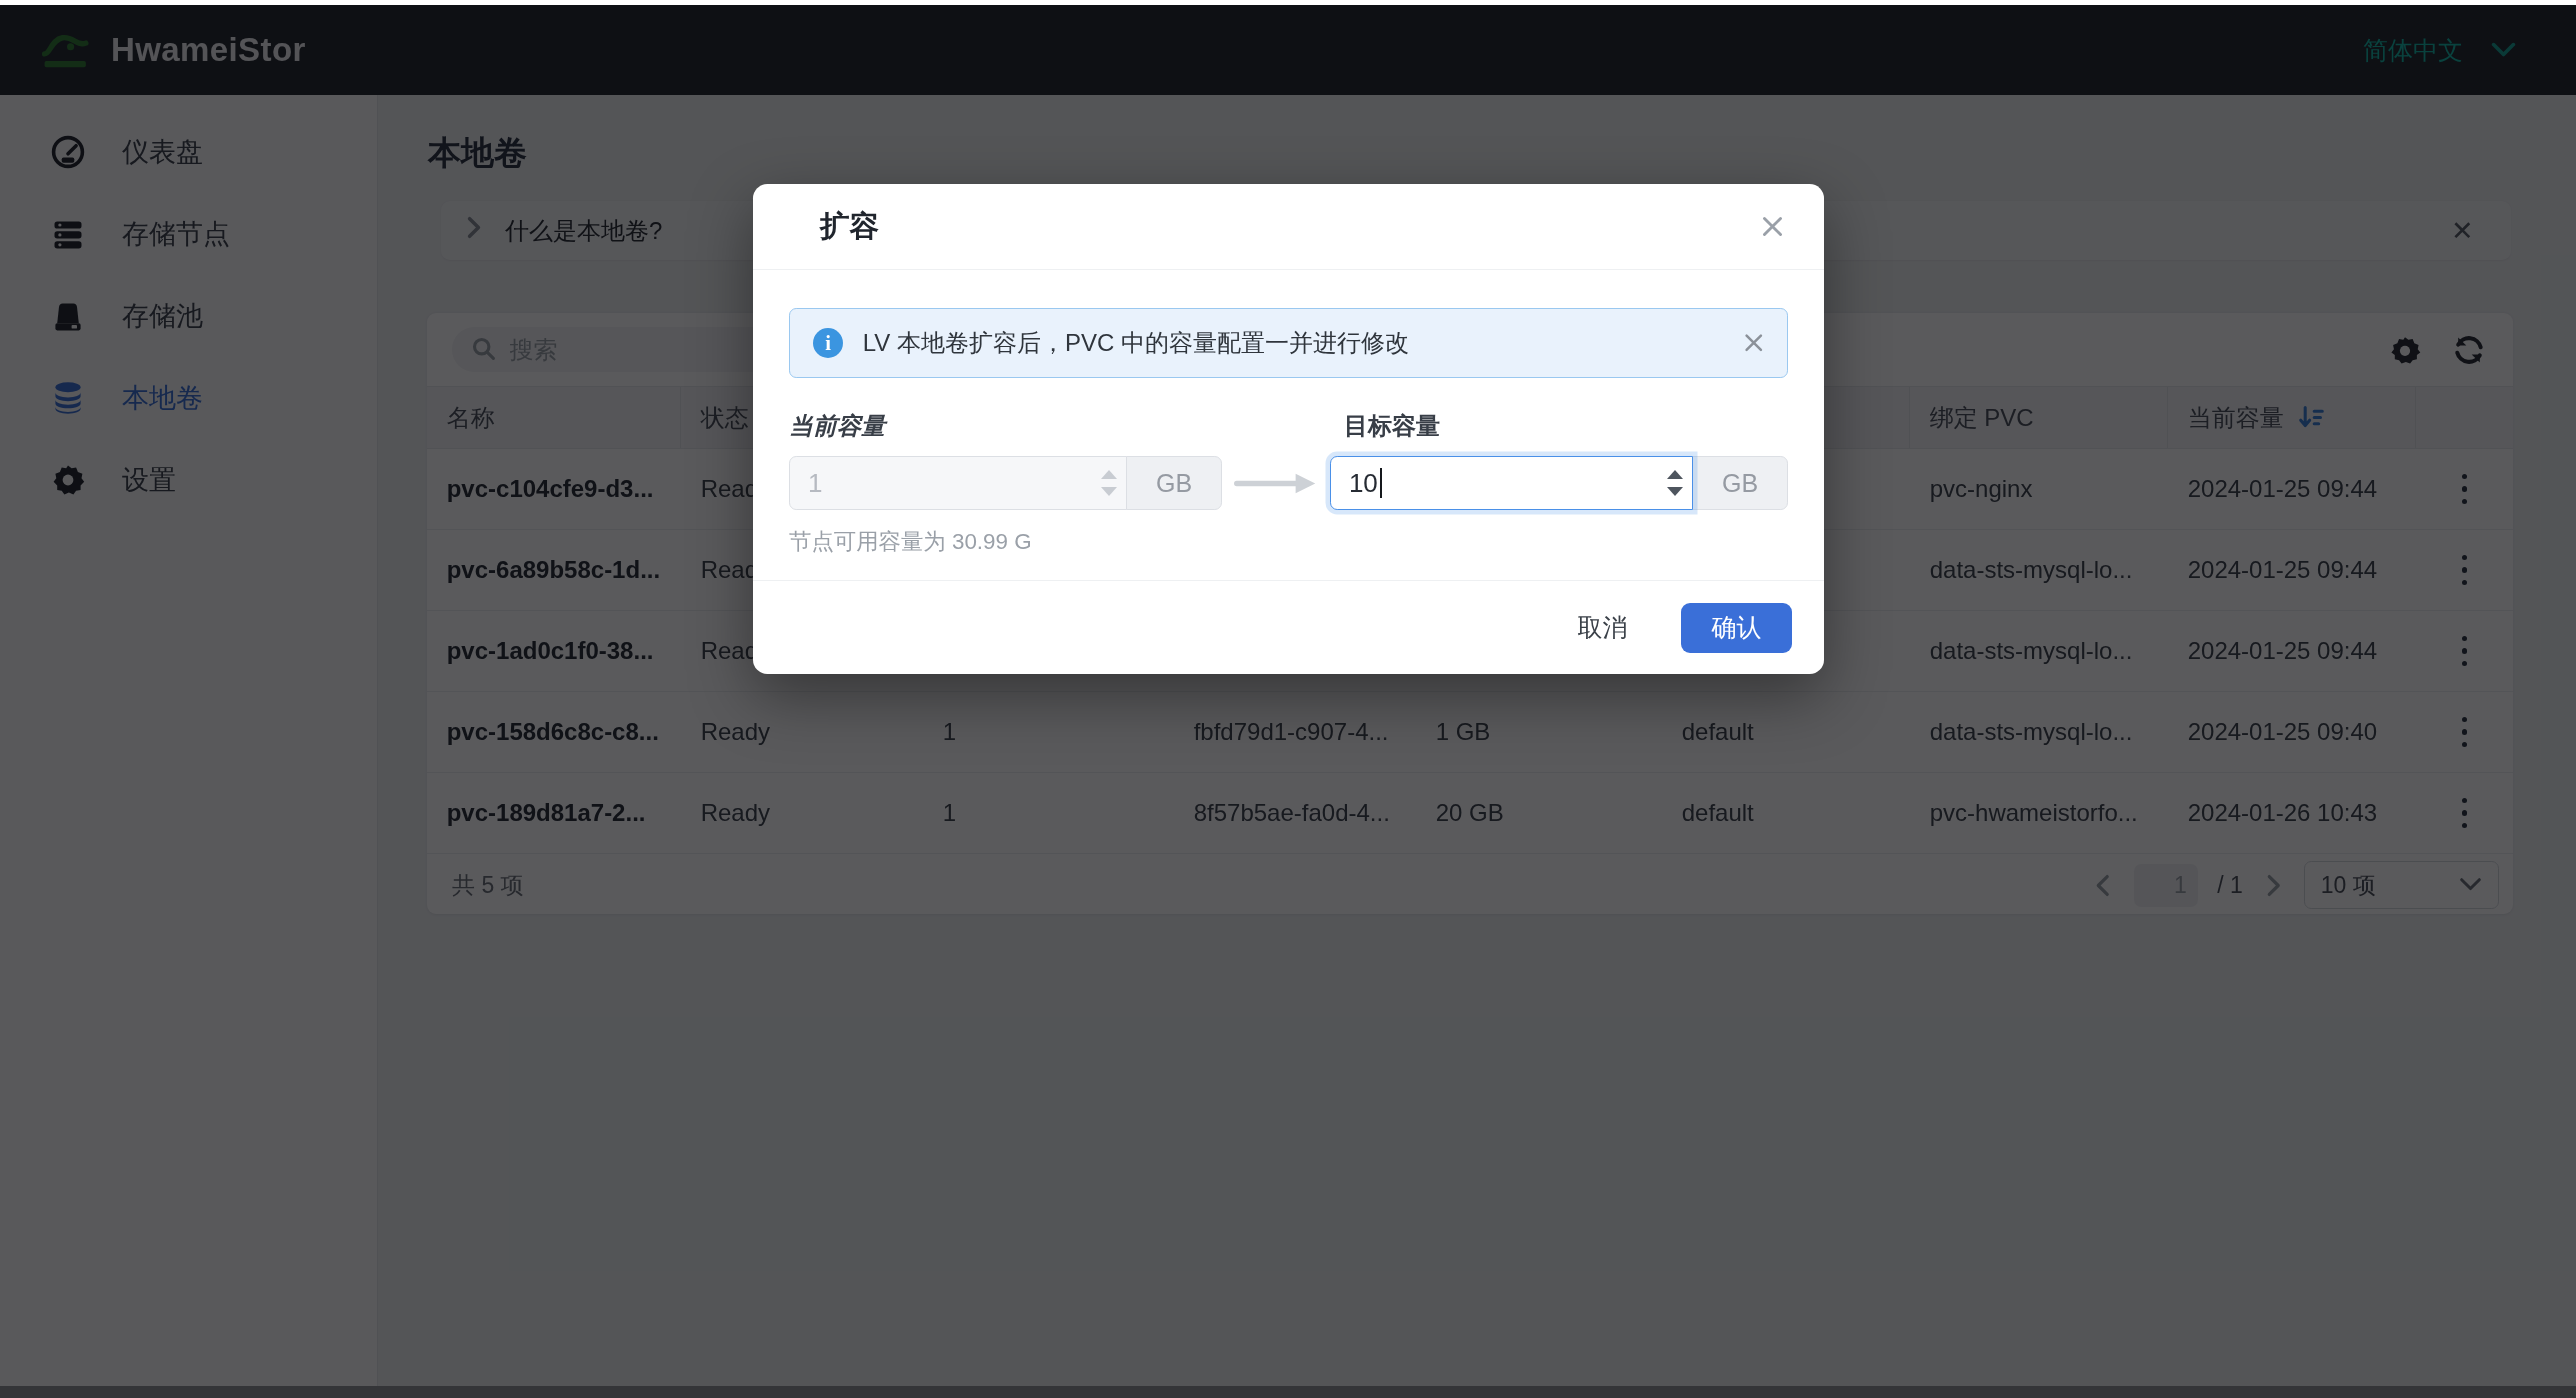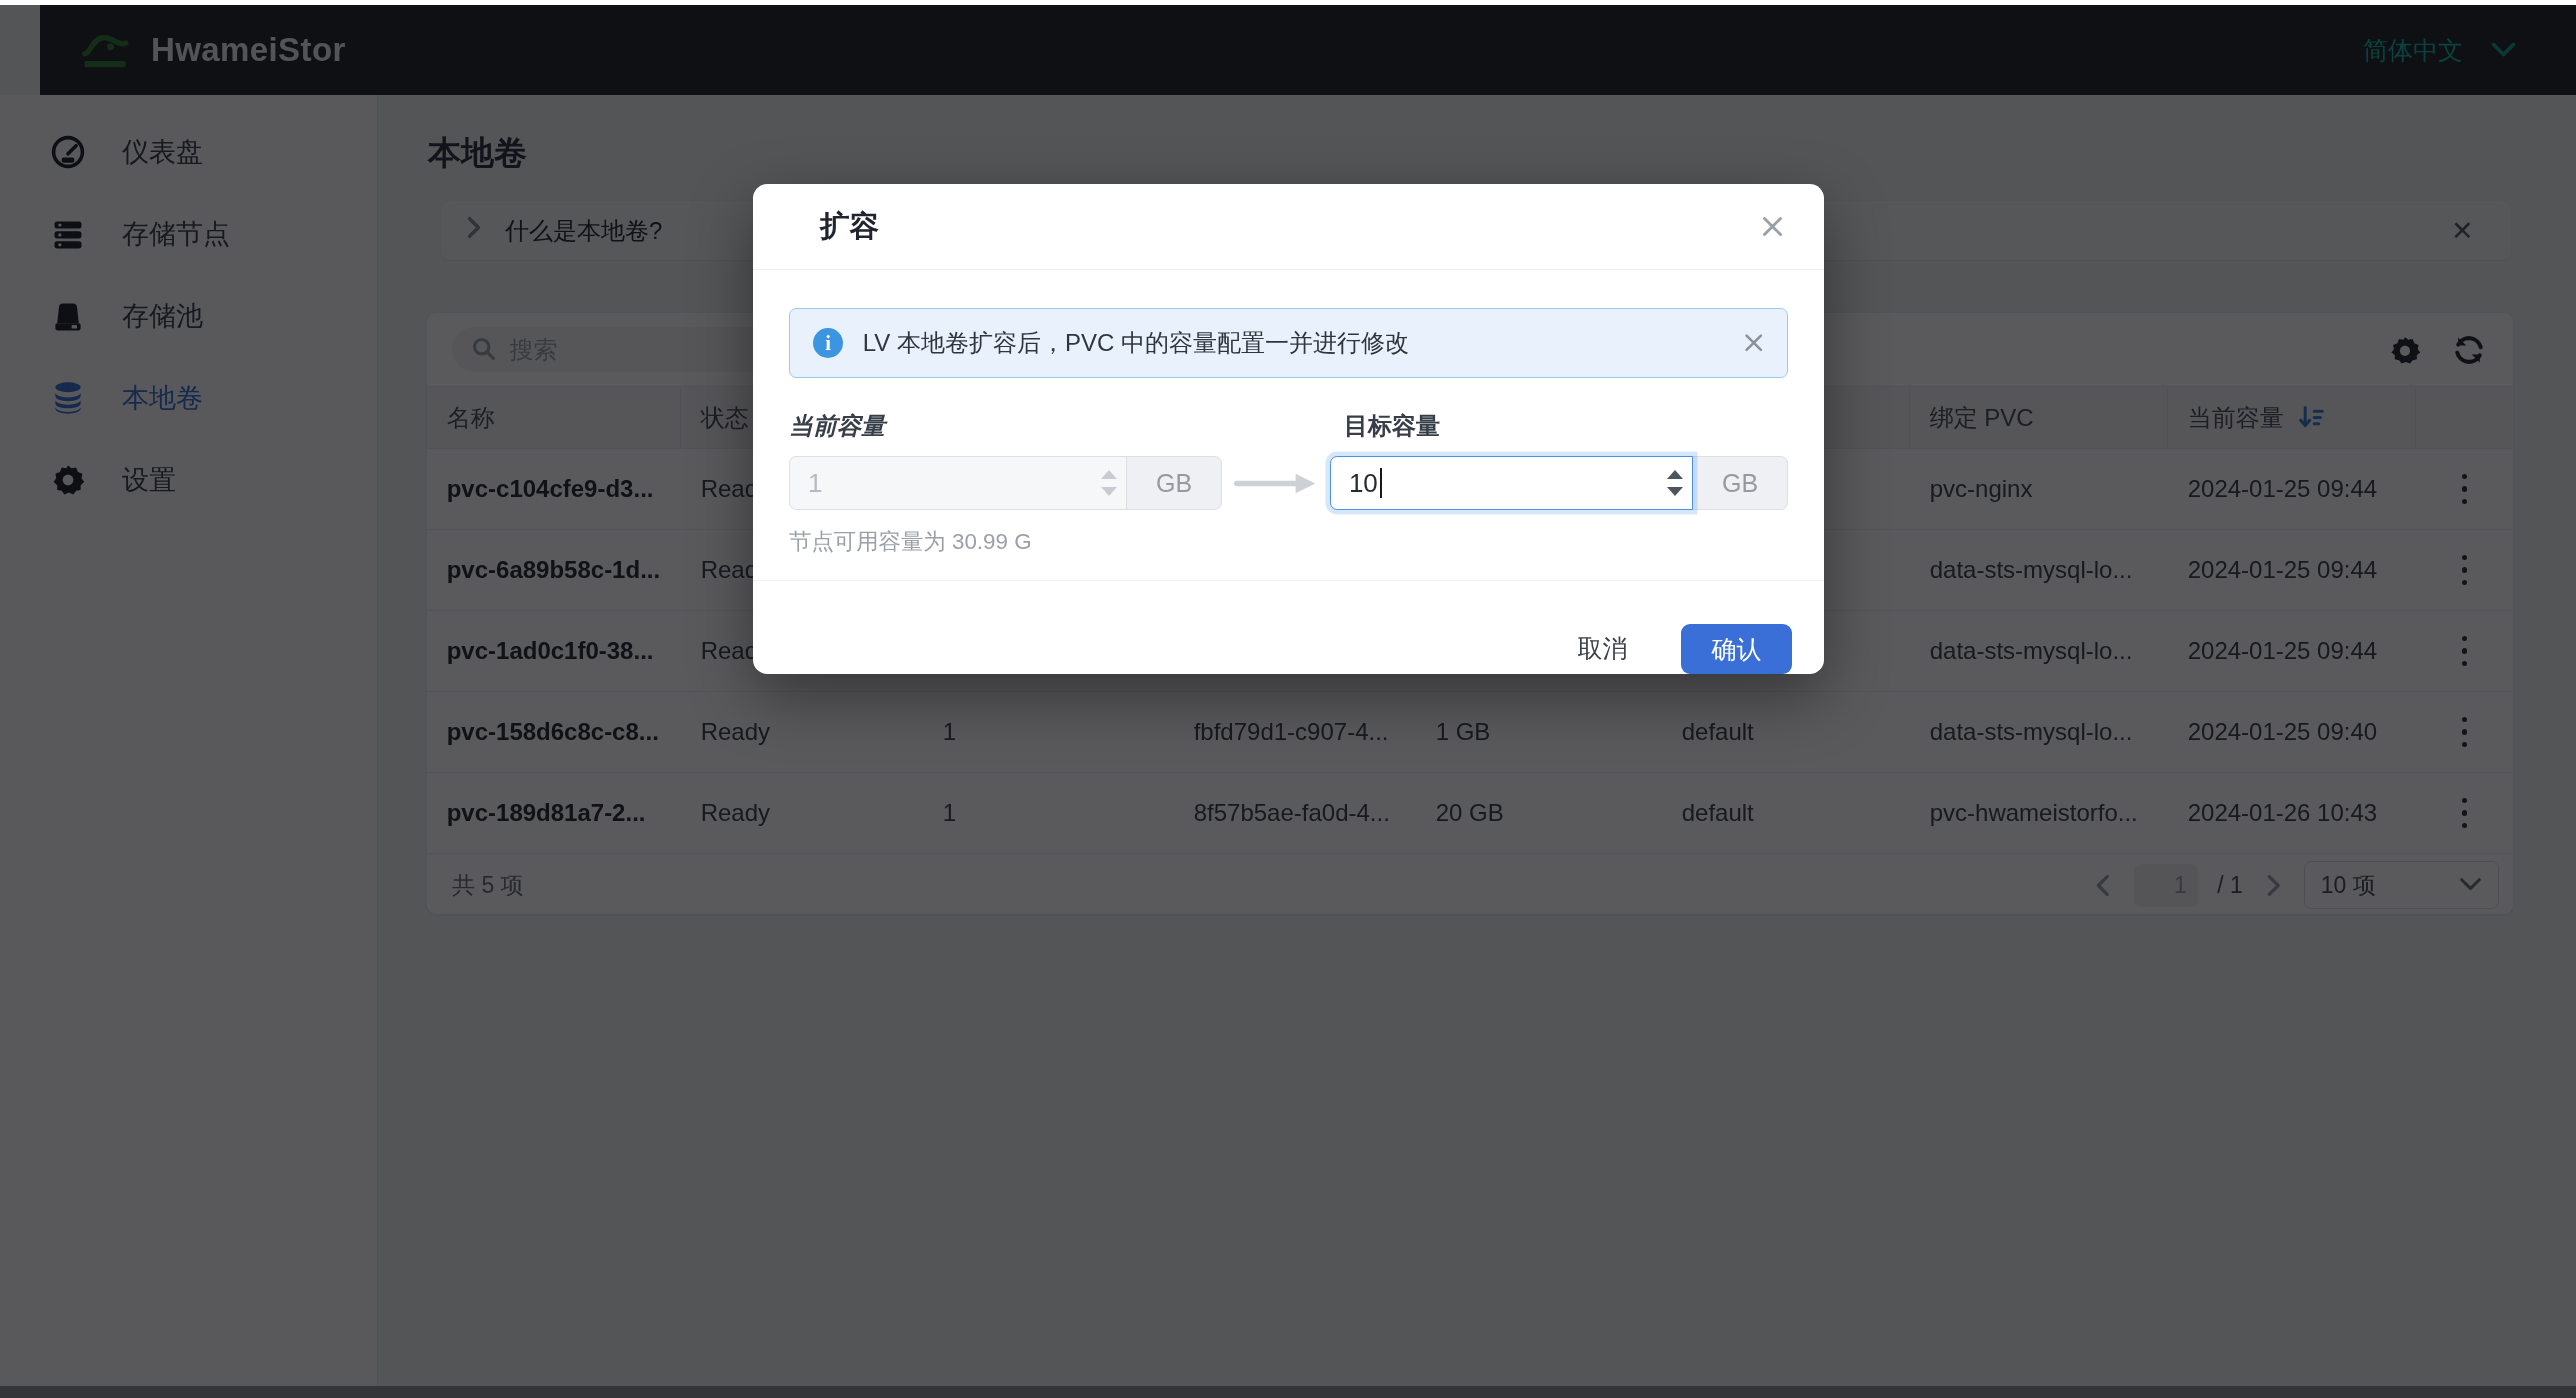--- a/index.html
+++ b/index.html
@@ -2,21 +2,21 @@
 <html style="font-size:14.3px"><head>
 <meta charset="utf-8">
 <style>
   * { margin:0; padding:0; box-sizing:border-box; }
   body { background:#dfe1e4; font-family:"Liberation Sans", sans-serif; }
   .screen { position:relative; width:2576px; height:1398px; background:#edeff1; overflow:hidden; }
 
   
   .topstrip { position:absolute; top:0; left:0; right:0; height:5.4px; background:#ffffff; z-index:40; }
   .appbar { position:absolute; top:5.4px; left:0; right:0; height:90px; background:#22262e;
-            display:flex; align-items:center; justify-content:space-between; padding:0 41px;margin-left:40px; }
+            display:flex; align-items:center; justify-content:space-between; padding:0 41px; }
   .brand { display:flex; align-items:center; gap:18px; }
   .brand-text { font-size:33px; font-weight:700; color:#eceef0; letter-spacing:0.4px; }
   .lang { display:flex; align-items:center; gap:27px; color:#14b8a6; font-size:25px; margin-right:18px; cursor:pointer; }
   .lang svg { opacity:.85; }
 
   
   .sidebar { position:absolute; top:95px; left:0; width:378px; bottom:12.5px; background:#fbfcfd; border-right:0.9px solid #e2e4e8; padding-top:16px; }
   .side-item { display:flex; align-items:center; gap:36px; height:82px; padding-left:50px;
                color:#3c424c; font-size:27px; cursor:pointer; white-space:nowrap; }
   .side-item .icn { width:36px; height:36px; display:flex; align-items:center; justify-content:center; color:#20252d; }
@@ -103,21 +103,21 @@
   .spin .dn { border-top:9.8px solid currentColor; }
   .spin.muted { color:#c8ccd2; }
   .spin.dark { color:#4e555e; }
   .addon { width:96px; height:54px; margin-left:-0.9px; background:#eef0f3; border:0.9px solid #dcdfe4;
            border-radius:0 7.2px 7.2px 0; display:flex; align-items:center; justify-content:center;
            font-size:25px; color:#959aa2; }
   .flow-arrow { width:140px; display:flex; align-items:center; justify-content:center; color:#cdd1d6; }
   .helper { margin-top:16px; font-size:22.4px; color:#9aa0a8; }
 
   .m-foot { position:absolute; left:0; right:0; bottom:0; height:94px; border-top:0.9px solid #eef0f2;
-            display:flex; align-items:flex-end; justify-content:flex-end; padding-right:32px; gap:41px; }
+            display:flex; align-items:center; justify-content:flex-end; padding-right:32px; gap:41px; }
   .btn-text { font-size:25px; color:#3a4048; cursor:pointer; padding:9px 12.5px; }
   .btn-primary { width:111px; height:50px; border-radius:9px; background:#3a6fd8; color:#fff; font-size:25px;
                  display:flex; align-items:center; justify-content:center; cursor:pointer; border:none;
                  font-family:"Liberation Sans", sans-serif; }
 </style>
 </head>
 <body>
 
 <div class="screen">
 

